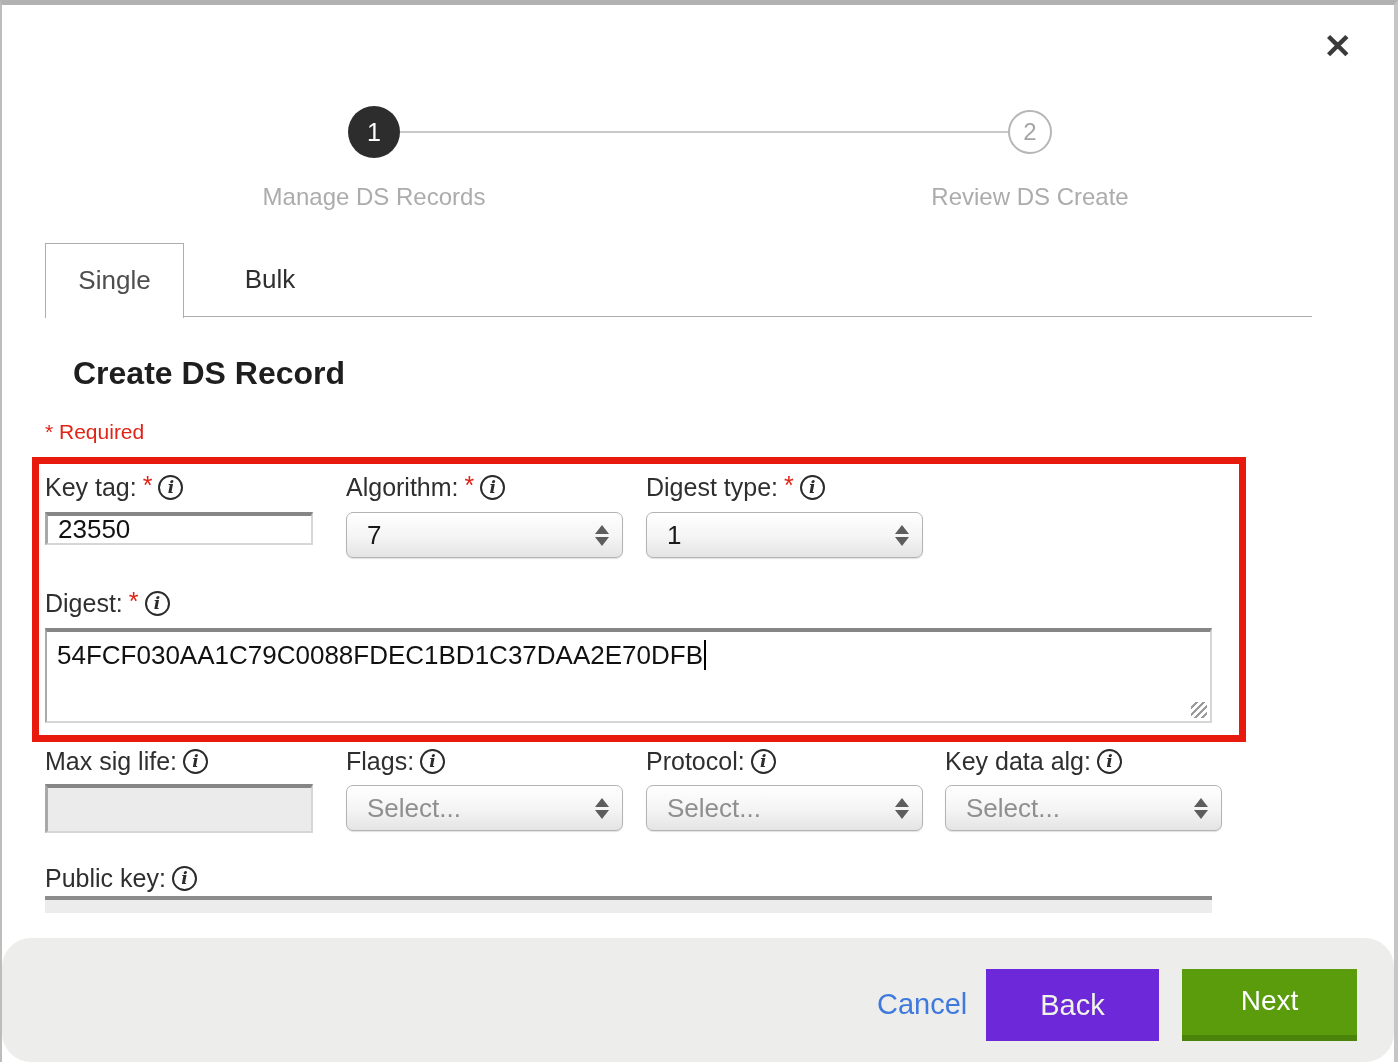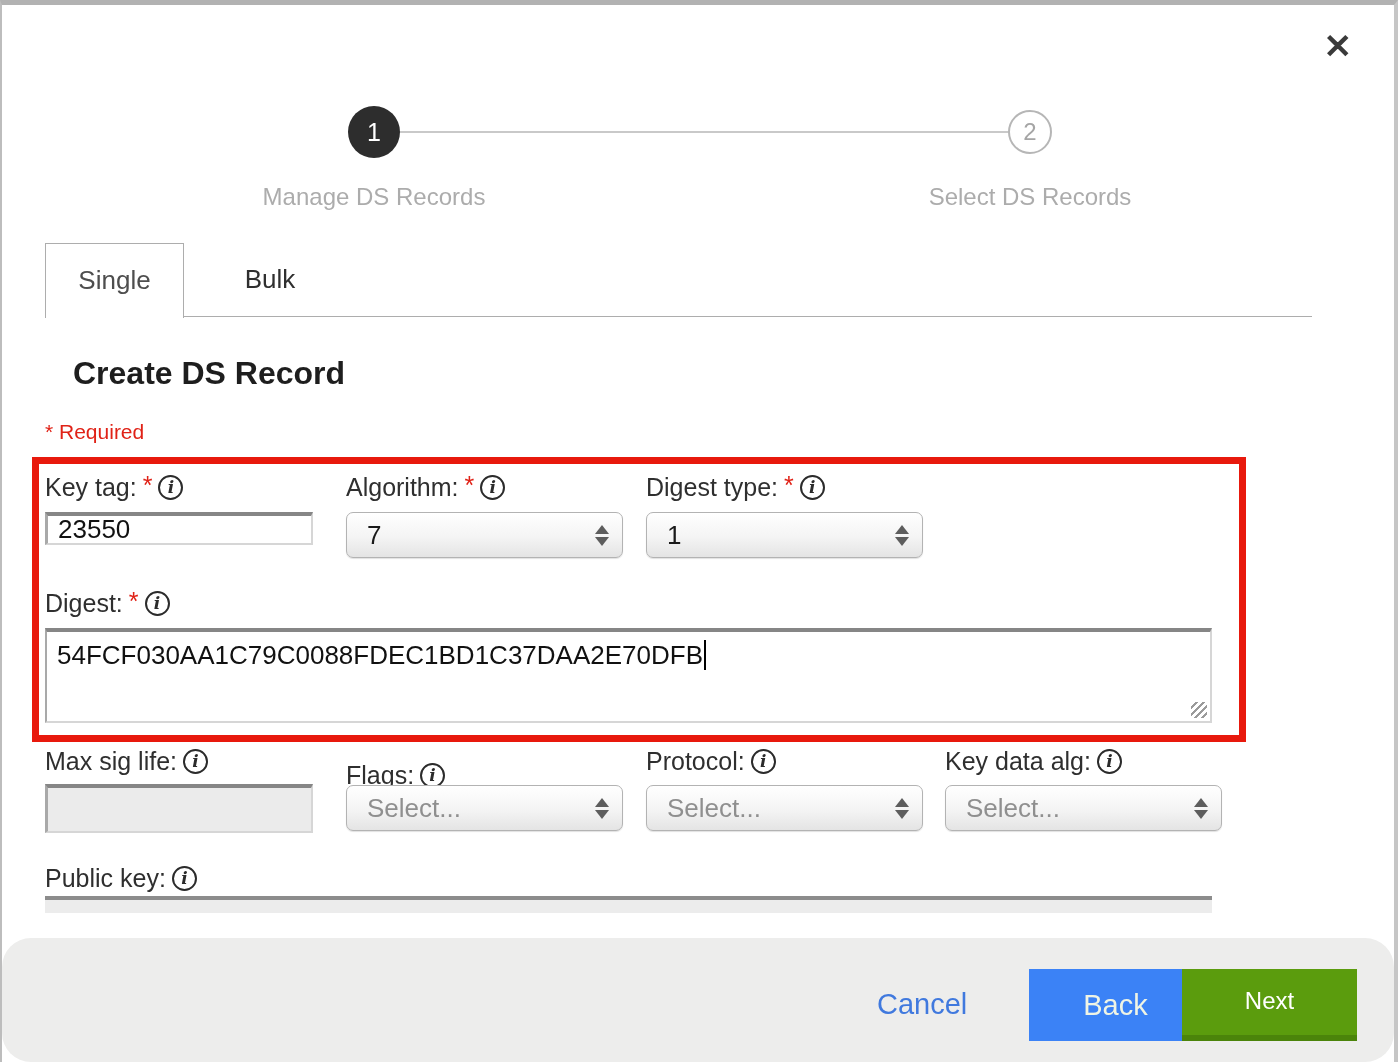--- a/index.html
+++ b/index.html
@@ -234,53 +234,52 @@
     position: absolute;
     left: 875px; top: 50px;
     font-size: 29px;
     color: #4079de;
     cursor: pointer;
   }
   .btn-back {
     position: absolute;
     left: 984px; top: 31px;
     width: 173px; height: 72px;
-    background: #3b82f6;
+    background: #6d28d9;
     color: #eff4e5;
     font-size: 29px;
     text-align: center;
     line-height: 72px;
     cursor: default;
-    margin-left: 43px;
   }
   .btn-next {
     position: absolute;
     left: 1180px; top: 31px;
     width: 175px; height: 72px;
     background: #5b9c0d;
     border-bottom: 6px solid #4b840a;
     color: #ffffff;
-    font-size: 24px;
+    font-size: 28px;
     text-align: center;
     line-height: 64px;
     cursor: pointer;
   }
 </style>
 </head>
 <body>
 
 <div class="modal">
 
   <div class="close-x">✕</div>
 
   <div class="step-line"></div>
   <div class="step-circle-active">1</div>
   <div class="step-circle-inactive">2</div>
   <div class="step-label step-label-1">Manage DS Records</div>
-  <div class="step-label step-label-2">Select DS Records</div>
+  <div class="step-label step-label-2">Review DS Create</div>
 
   <div class="tab-row">
     <div class="tab-active">Single</div>
     <div class="tab-inactive">Bulk</div>
   </div>
 
   <h1 class="page-title">Create DS Record</h1>
   <div class="required-note">* Required</div>
 
   <div class="highlight-box"></div>
@@ -324,21 +323,21 @@
   </div>
   <div class="big-textarea" style="top:623px; width:1167px; height:95px;">
     <span>54FCF030AA1C79C0088FDEC1BD1C37DAA2E70DFB</span><span class="cursor-bar"></span>
     <span class="resize-handle"></span>
   </div>
 
   <div class="field-label" style="left:43px; top:742px;">
     <span>Max sig life:</span>
     <span class="info-icon">i</span>
   </div>
-  <div class="field-label" style="left:344px; top:742px;margin-top:14px;">
+  <div class="field-label" style="left:344px; top:742px;">
     <span>Flags:</span>
     <span class="info-icon">i</span>
   </div>
   <div class="field-label" style="left:644px; top:742px;">
     <span>Protocol:</span>
     <span class="info-icon">i</span>
   </div>
   <div class="field-label" style="left:943px; top:742px;">
     <span>Key data alg:</span>
     <span class="info-icon">i</span>

